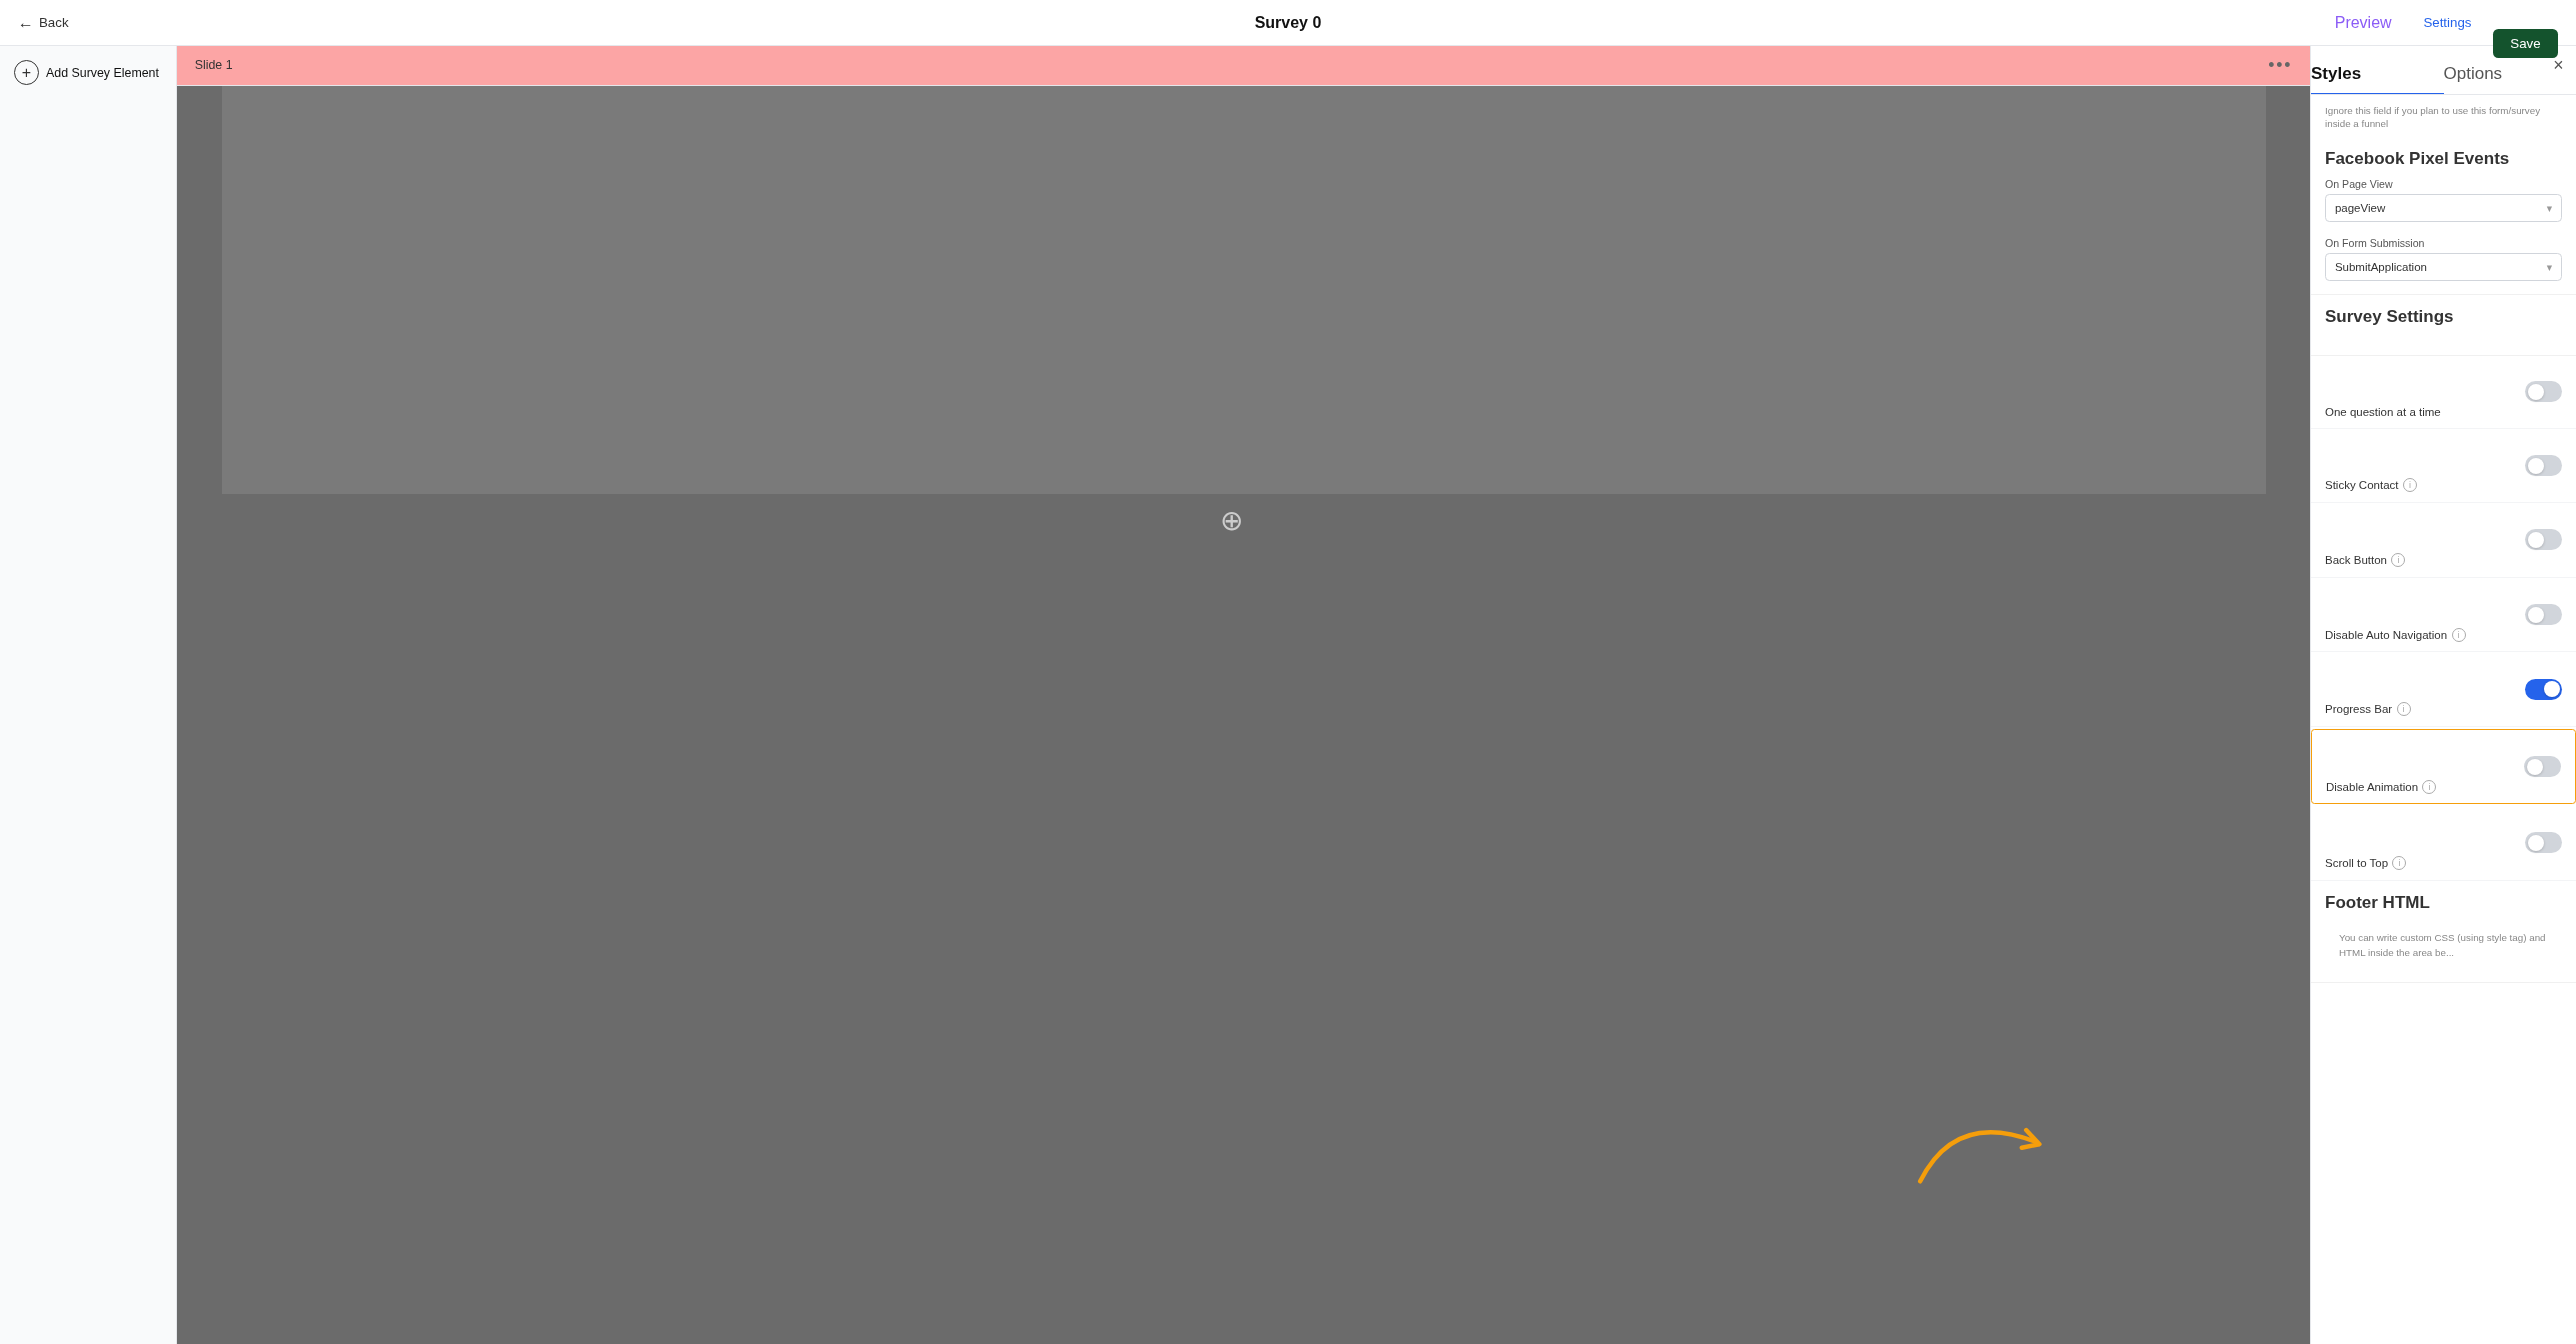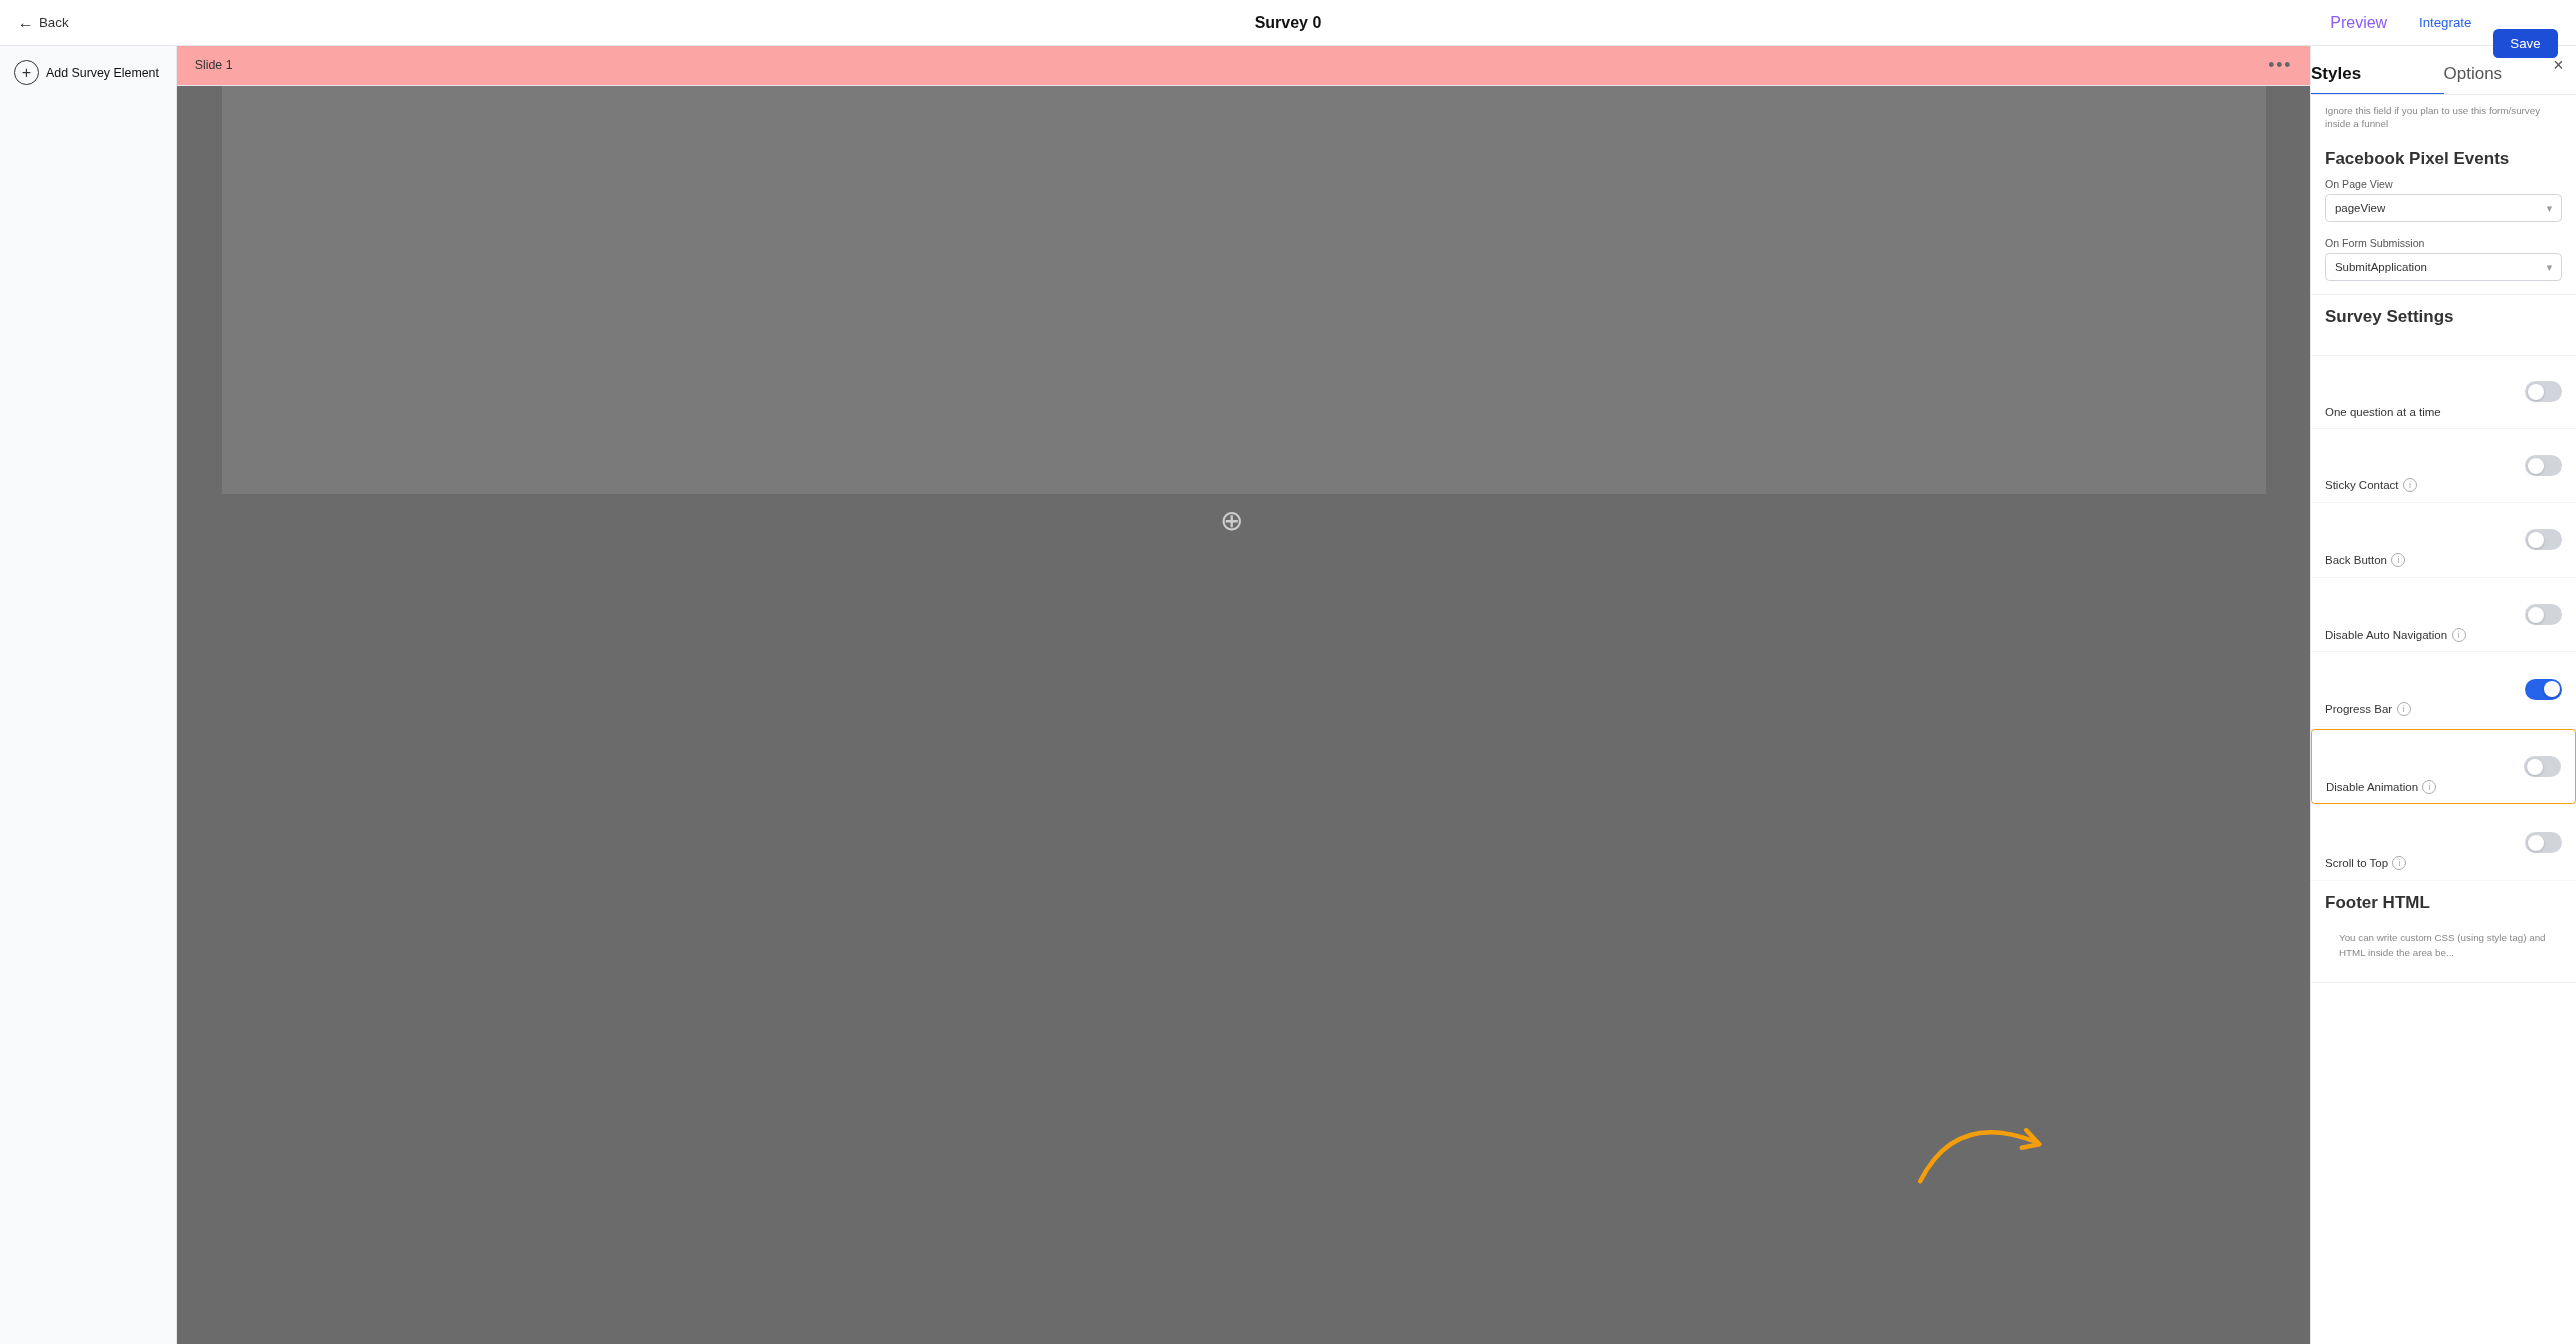--- a/index.html
+++ b/index.html
@@ -17,21 +17,21 @@
       position: relative;
       z-index: 10;
     }
     .header-left { display: flex; align-items: center; gap: 5.3px; cursor: pointer; }
     .header-center { position: absolute; left: 50%; transform: translateX(-50%); font-size: 16px; font-weight: 700; color: #111; }
     .header-right { display: flex; align-items: center; gap: 10.6px; }
     .back-arrow { font-size: 16px; color: #333; }
     .back-text { font-size: 13.3px; color: #333; }
     .btn-preview { background: none; border: none; font-size: 16px; color: #8b5cf6; cursor: pointer; padding: 5.3px 10.6px; }
     .btn-integrate { background: none; border: none; font-size: 13.3px; color: #2563eb; cursor: pointer; padding: 5.3px 10.6px; font-weight: 500; }
-    .btn-save { background: #1d4ed8; color: #fff; border: none; border-radius: 5.3px; padding: 7px 17.7px; font-size: 13.3px; font-weight: 500; cursor: pointer; margin-top: 42px; }
+    .btn-save { background: #14532d; color: #fff; border: none; border-radius: 5.3px; padding: 7px 17.7px; font-size: 13.3px; font-weight: 500; cursor: pointer; margin-top: 42px; }
 
     
     .main-layout {
       display: flex;
       height: calc(100vh - 46px);
     }
 
     
     .left-toolbar {
       width: 177px;
@@ -271,21 +271,21 @@
 <body>
 
 <div class="header">
   <div class="header-left">
     <span class="back-arrow">←</span>
     <span class="back-text">Back</span>
   </div>
   <div class="header-center">Survey 0</div>
   <div class="header-right">
     <button class="btn-preview">Preview</button>
-    <button class="btn-integrate">Integrate</button>
+    <button class="btn-integrate">Settings</button>
     <button class="btn-save">Save</button>
   </div>
 </div>
 
 <div class="main-layout">
 
   <div class="left-toolbar">
     <button class="add-survey-btn">
       <span class="plus-icon">+</span>
       <span>Add Survey Element</span>

